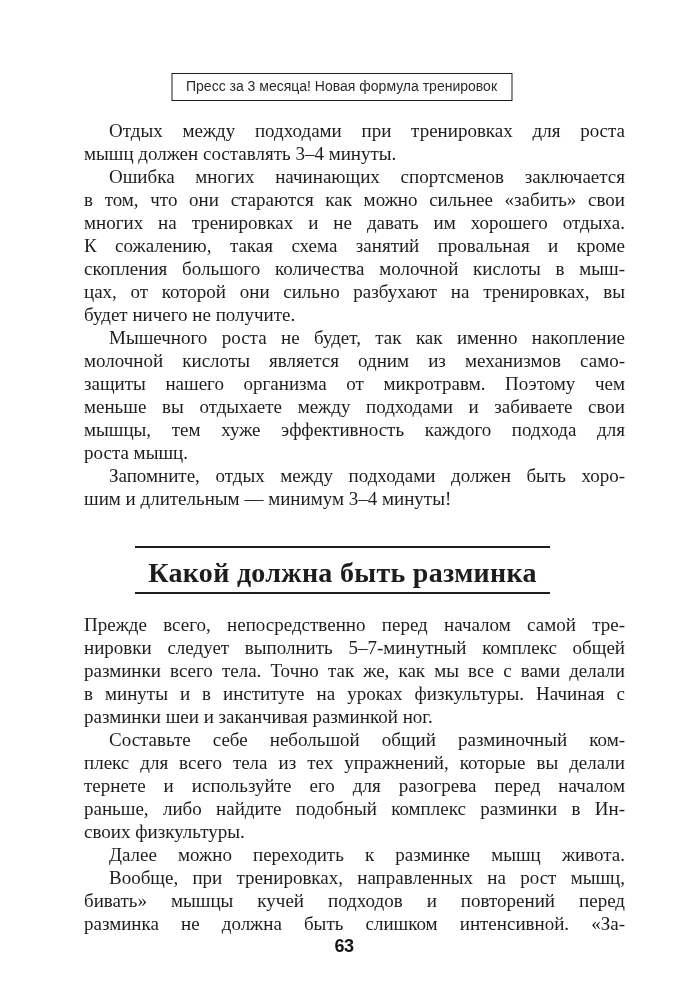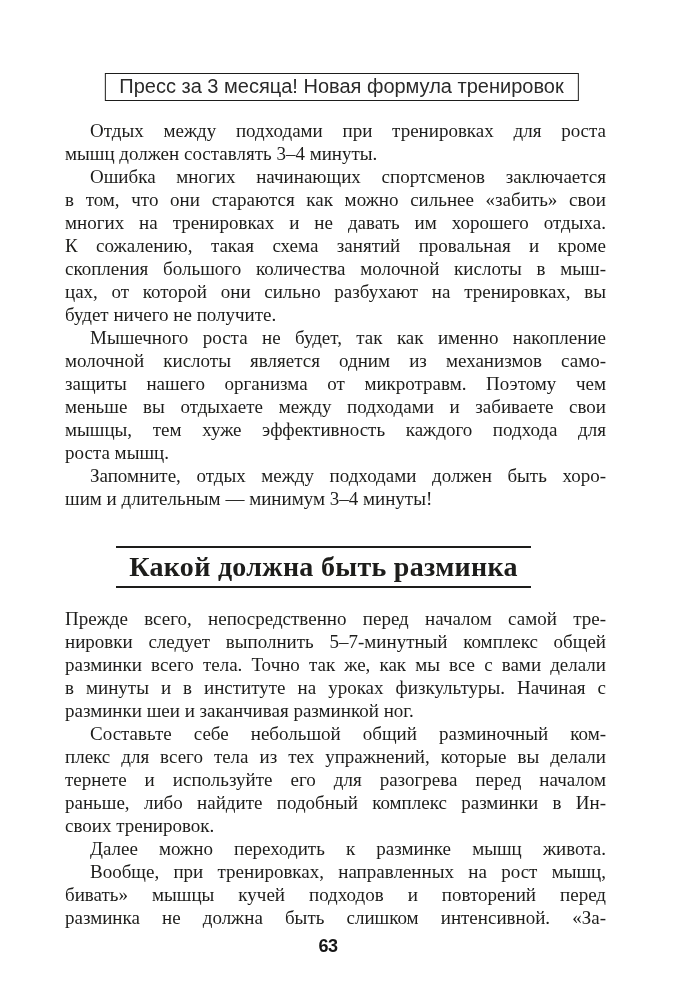--- a/index.html
+++ b/index.html
@@ -12,28 +12,28 @@
     color:#1d1d1b;
     font-family:"Liberation Serif","DejaVu Serif",serif;
     overflow:hidden;
   }
   .running-header{
     position:absolute;
     top:73px;left:50%;transform:translateX(-50%);
     border:1.5px solid #1d1d1b;
     padding:4px 14px 5px;
     font-family:"Liberation Sans","DejaVu Sans",sans-serif;
-    font-size:20px;
+    font-size:14px;
     line-height:17px;
     white-space:nowrap;
     color:#2a2a2a;
   }
   .body-text{
     position:absolute;
-    top:119px;left:65px;
+    top:119px;left:84px;
     width:541px;
     font-size:19px;
     line-height:23px;
   }
   .para{margin:0;}
   .line{
     text-align:justify;
     text-align-last:justify;
     white-space:normal;
   }
@@ -42,30 +42,30 @@
     text-align-last:left;
   }
   .line.ind{
     text-indent:25px;
   }
   .section-heading{
     width:415px;
     margin:36px 0 19px 51px;
     border-top:2px solid #1d1d1b;
     border-bottom:2px solid #1d1d1b;
-    padding:3px 0 4px;
+    padding:9px 0 4px;
     text-align:center;
     font-weight:bold;
     font-size:28px;
     line-height:31px;
     letter-spacing:0.3px;
   }
   .page-number{
     position:absolute;
-    top:936px;left:328px;transform:translateX(-50%);
+    top:936px;left:344px;transform:translateX(-50%);
     font-family:"Liberation Sans","DejaVu Sans",sans-serif;
     font-weight:bold;
     font-size:18px;
     letter-spacing:-0.5px;
     color:#151515;
   }
 </style>
 </head>
 <body>
 
@@ -107,21 +107,21 @@
         <div class="line">нировки следует выполнить 5–7-минутный комплекс общей</div>
         <div class="line">разминки всего тела. Точно так же, как мы все с вами делали</div>
         <div class="line">в минуты и в институте на уроках физкультуры. Начиная с</div>
         <div class="line noj">разминки шеи и заканчивая разминкой ног.</div>
       </div>
       <div class="para">
         <div class="line ind">Составьте себе небольшой общий разминочный ком-</div>
         <div class="line">плекс для всего тела из тех упражнений, которые вы делали</div>
         <div class="line">тернете и используйте его для разогрева перед началом</div>
         <div class="line">раньше, либо найдите подобный комплекс разминки в Ин-</div>
-        <div class="line noj">своих тренировок.</div>
+        <div class="line noj">своих физкультуры.</div>
       </div>
       <div class="para">
         <div class="line ind">Далее можно переходить к разминке мышц живота.</div>
       </div>
       <div class="para">
         <div class="line ind">Вообще, при тренировках, направленных на рост мышц,</div>
         <div class="line">бивать» мышцы кучей подходов и повторений перед</div>
         <div class="line">разминка не должна быть слишком интенсивной. «За-</div>
       </div>
     </main>

